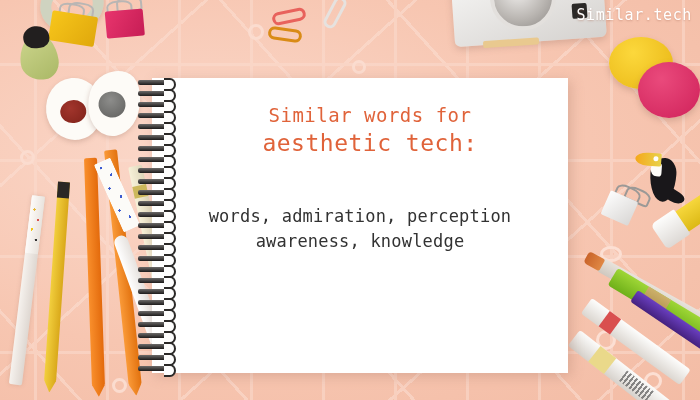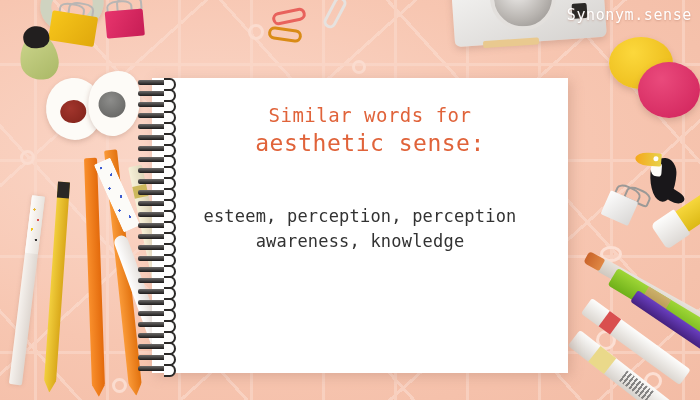--- a/index.html
+++ b/index.html
@@ -400,25 +400,25 @@
 </div>
 <div class="stick" id="pen-black">
   <div class="nib"></div>
 </div>
 
 <div id="notepad">
   <div id="note-text">
 
     <div id="title-block">
       <div id="title-line1">Similar words for</div>
-      <div id="title-line2">aesthetic sense:</div>
+      <div id="title-line2">aesthetic tech:</div>
     </div>
 
     <div id="synonyms">
-      <div class="syn-line">esteem, perception, perception</div>
+      <div class="syn-line">words, admiration, perception</div>
       <div class="syn-line">awareness, knowledge</div>
     </div>
 
   </div>
 </div>
 
 <div id="spiral">
     <div class="ring"></div>
     <div class="ring"></div>
     <div class="ring"></div>
@@ -441,13 +441,13 @@
     <div class="ring"></div>
     <div class="ring"></div>
     <div class="ring"></div>
     <div class="ring"></div>
     <div class="ring"></div>
     <div class="ring"></div>
     <div class="ring"></div>
     <div class="ring"></div>
   </div>
 
-<div id="watermark">Synonym.sense</div>
+<div id="watermark">Similar.tech</div>
 
 </body></html>

